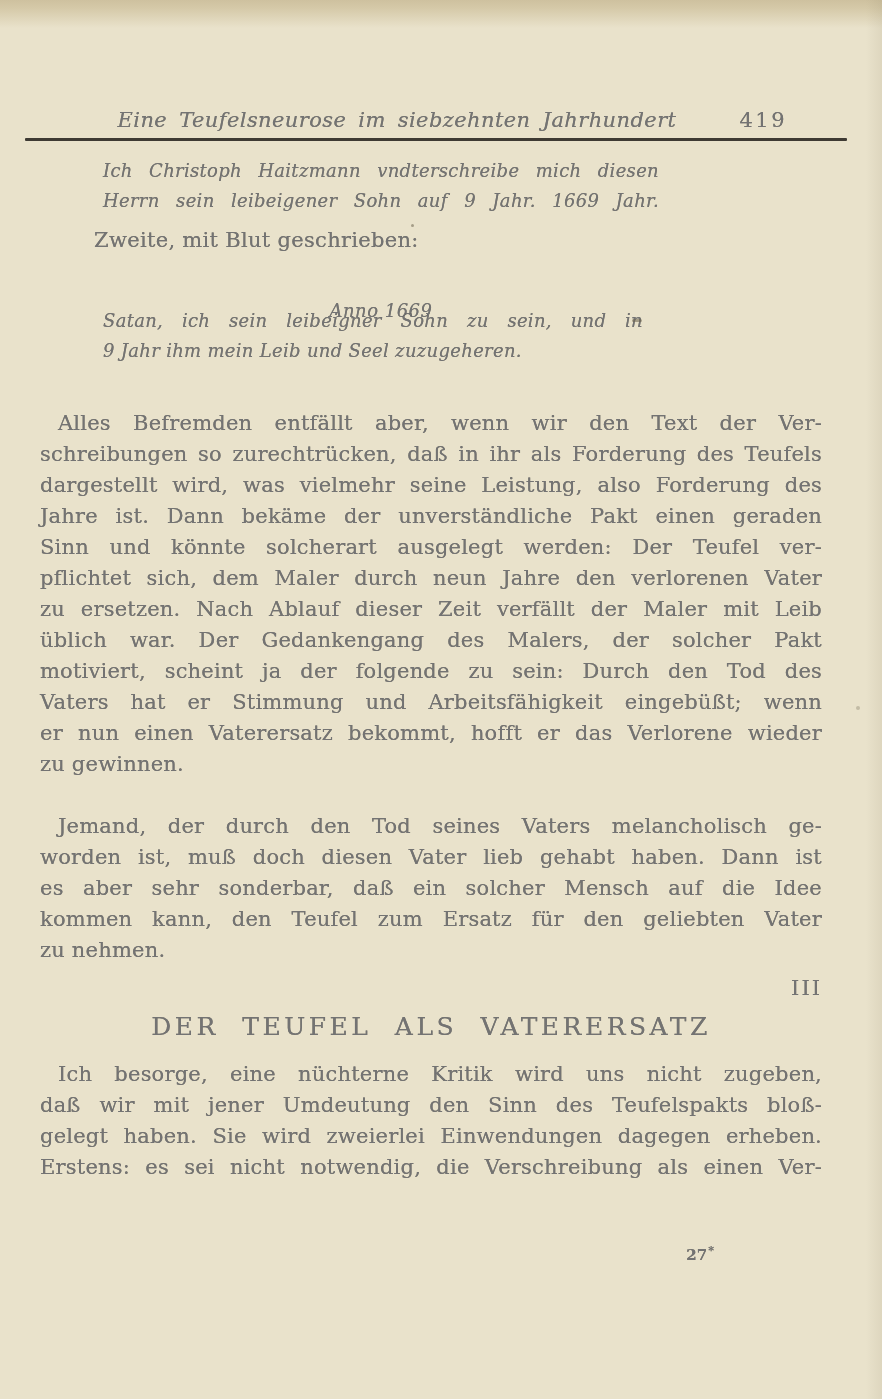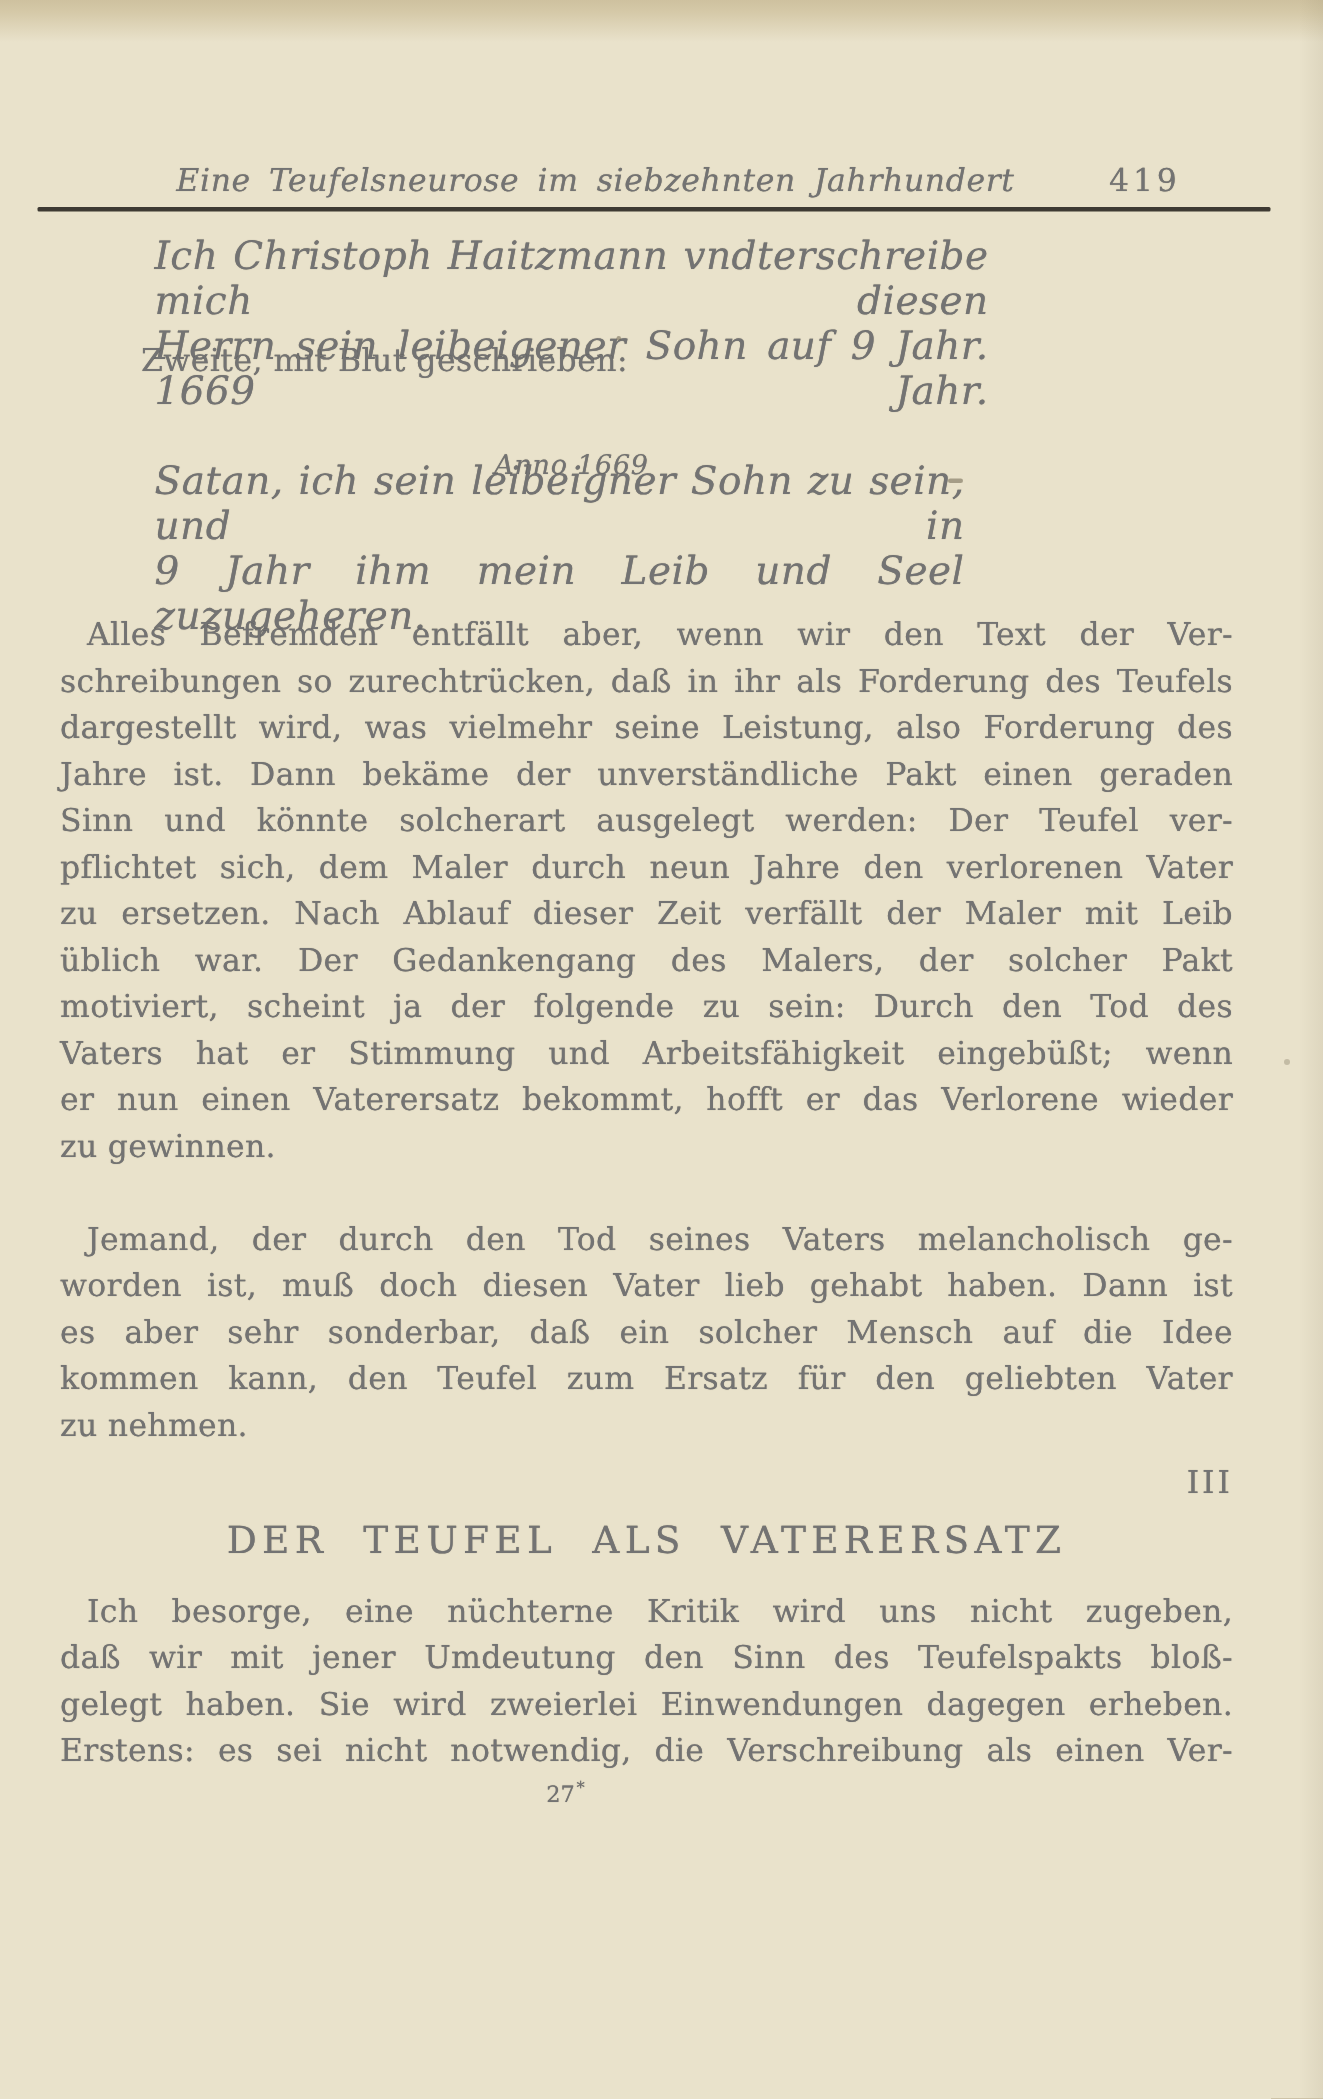--- a/index.html
+++ b/index.html
@@ -37,40 +37,40 @@
     font-style:italic; font-size:21px; word-spacing:5px; letter-spacing:0.4px;
   }
   .rh-number { position:absolute; right:35px; top:0; font-size:21px; letter-spacing:2.5px; }
   .rule {
     position:absolute; left:25px; right:35px; top:138px; height:3px;
     background:#3e3a33; border-radius:1px;
   }
 
   
   .quote-block { font-style:italic; margin-left:63px; }
-  .quote-block .tl { line-height:30px; font-size:26px; letter-spacing:0.3px; }
+  .quote-block .tl { line-height:30px; font-size:18px; letter-spacing:0.3px; }
   .quote1 { top:156px; width:556px; }
   .quote2 { top:306px; width:540px; }
   .anno {
     top:256px; margin-left:63px; width:556px; text-align:center;
     font-style:italic; font-size:18px; letter-spacing:0.5px;margin-top:44px;
   }
   .intro-line { top:225px; padding-left:8px; font-size:21px; line-height:30px; letter-spacing:0.3px;margin-left:46px; }
 
   
   .para1 { top:408px; }
   .para2 { top:811px; }
   .para3 { top:1059px; }
 
   
   .section-number { top:976px; text-align:right; font-size:21px; letter-spacing:2px; }
   .section-title { top:1012px; text-align:center; font-size:25px; letter-spacing:3.5px; word-spacing:12px; }
 
   
-  .footer-sig { top:1185px; text-align:center; padding-right:108px; width:674px; font-size:15px; font-weight:normal; }
+  .footer-sig { top:1244px; text-align:right; padding-right:108px; width:674px; font-size:15px; font-weight:bold; }
   .sig-star { font-size:11px; vertical-align:super; margin-left:1px; }
 
   
   .speck { position:absolute; background:#6d6550; border-radius:50%; opacity:0.55; }
   .speck.s1 { left:632px; top:319px; width:10px; height:3px; border-radius:2px; }
   .speck.s2 { left:411px; top:224px; width:3px; height:3px; }
   .speck.s3 { left:856px; top:706px; width:4px; height:4px; opacity:0.3; }
 </style>
 </head>
 <body>

